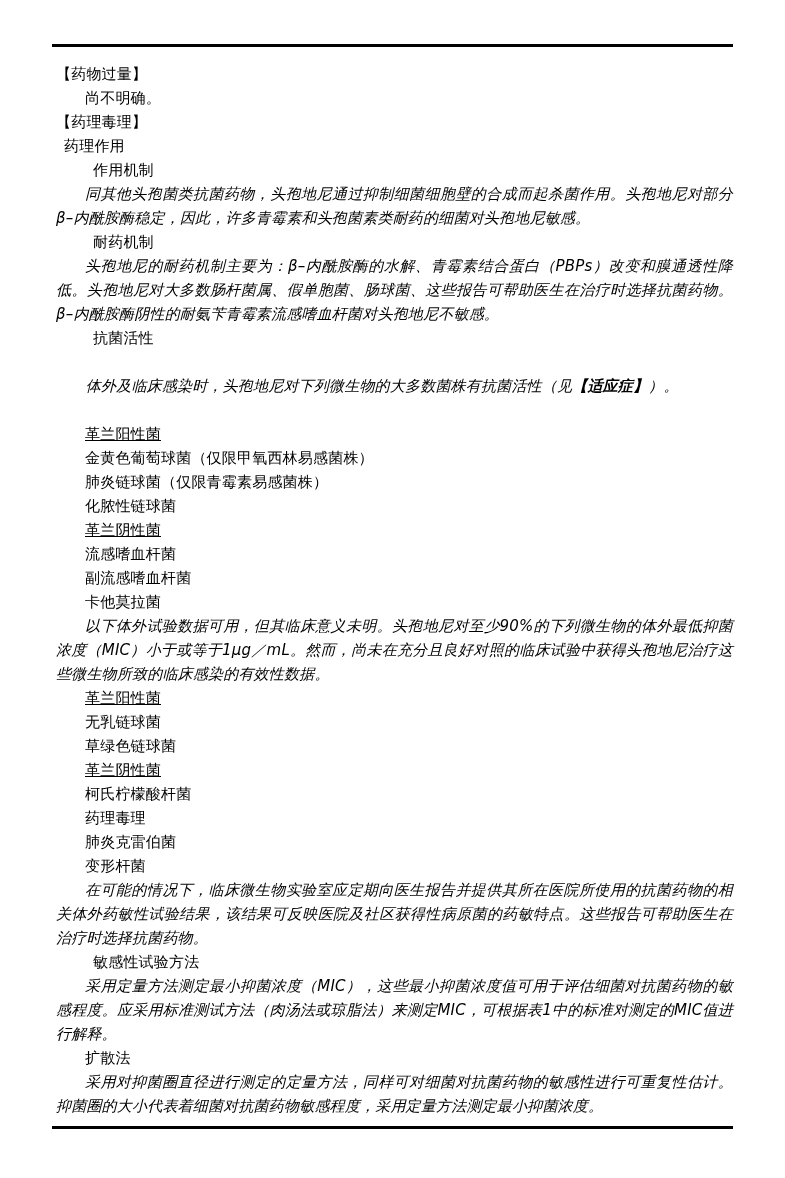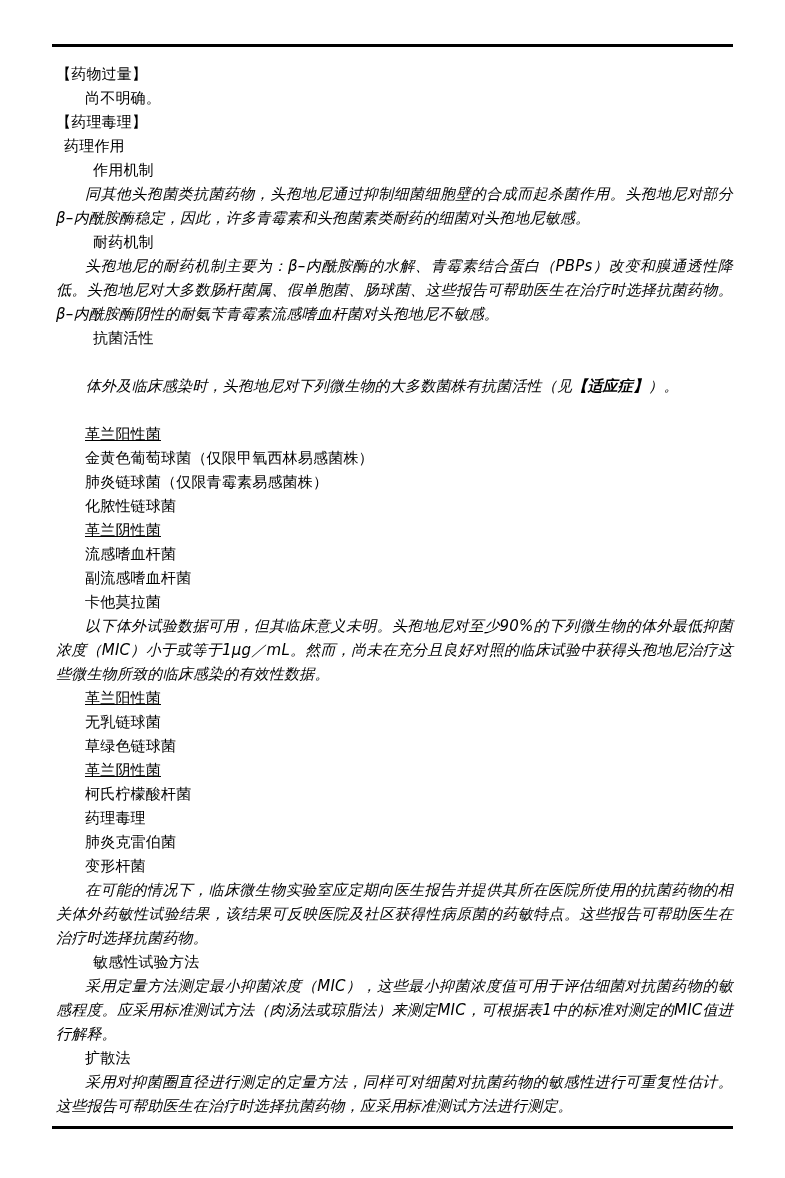--- a/index.html
+++ b/index.html
@@ -102,20 +102,20 @@
     <div class="line pad-list underline">革兰阴性菌</div>
     <div class="line pad-list">柯氏柠檬酸杆菌</div>
     <div class="line pad-list">药理毒理</div>
     <div class="line pad-list">肺炎克雷伯菌</div>
     <div class="line pad-list">变形杆菌</div>
 
     <div class="line para indent-para">在可能的情况下，临床微生物实验室应定期向医生报告并提供其所在医院所使用的抗菌药物的相关体外药敏性试验结果，该结果可反映医院及社区获得性病原菌的药敏特点。这些报告可帮助医生在治疗时选择抗菌药物。</div>
     <div class="line para bold pad-1">敏感性试验方法</div>
     <div class="line para indent-para">采用定量方法测定最小抑菌浓度（MIC），这些最小抑菌浓度值可用于评估细菌对抗菌药物的敏感程度。应采用标准测试方法（肉汤法或琼脂法）来测定MIC，可根据表1中的标准对测定的MIC值进行解释。</div>
     <div class="line para pad-1">扩散法</div>
-    <div class="line para indent-para">采用对抑菌圈直径进行测定的定量方法，同样可对细菌对抗菌药物的敏感性进行可重复性估计。这些报告可帮助医生在治疗时选择抗菌药物，应采用标准测试方法进行测定。</div>
+    <div class="line para indent-para">采用对抑菌圈直径进行测定的定量方法，同样可对细菌对抗菌药物的敏感性进行可重复性估计。抑菌圈的大小代表着细菌对抗菌药物敏感程度，采用定量方法测定最小抑菌浓度。</div>
 
   </div>
 
   <div class="rule rule-bottom"></div>
   <div class="footer">4/8</div>
 
 </div>
 
 </body></html>

